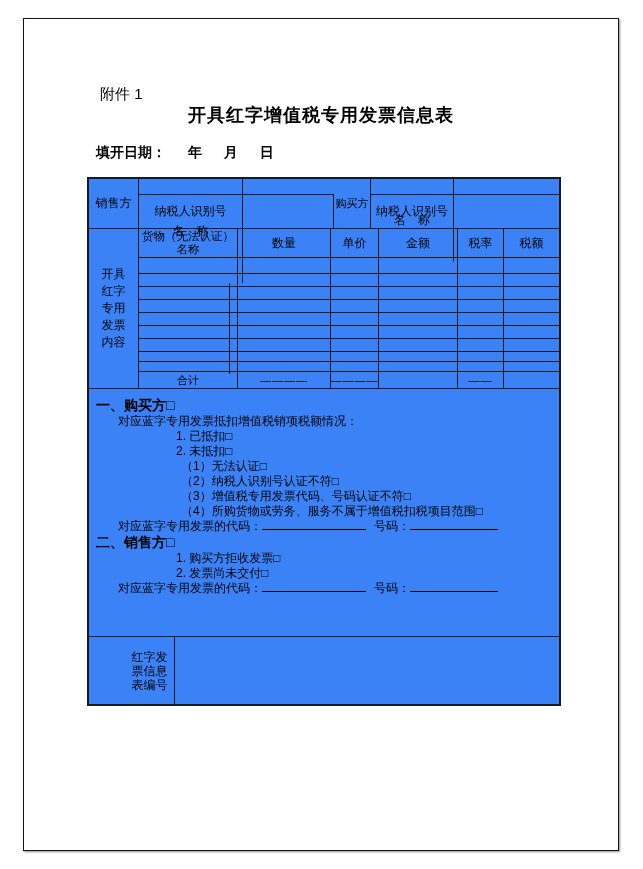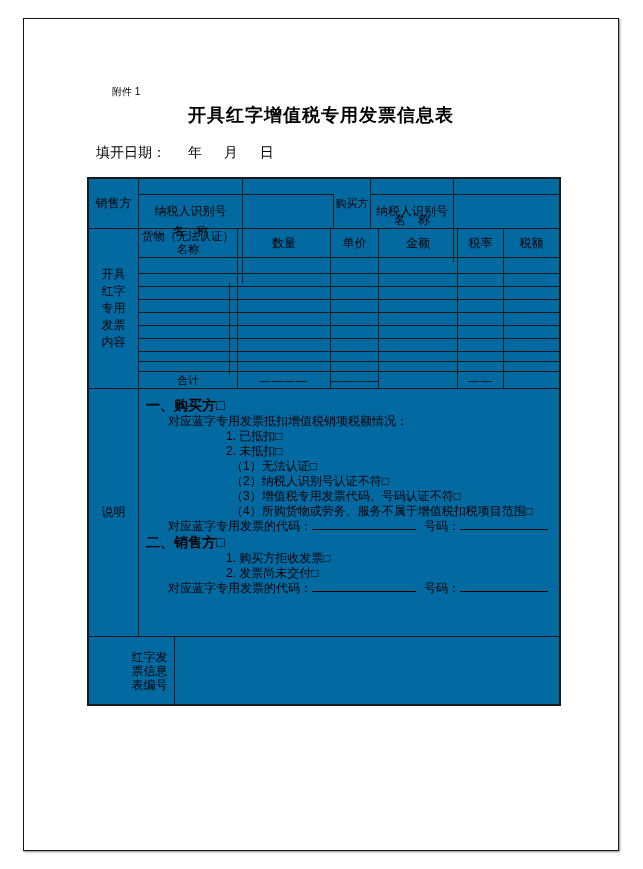--- a/index.html
+++ b/index.html
@@ -10,32 +10,32 @@
     font-family: "Liberation Sans", "DejaVu Sans", sans-serif;
     color: #000;
   }
   .page {
     position: absolute; left: 23px; top: 18px;
     width: 596px; height: 833px;
     background: #fff;
     border: 1px solid #15151c;
     box-shadow: 1px 1px 2px rgba(0,0,0,0.45);
   }
-  .attach { position: absolute; left: 88px; top: 66px; font-size: 10px; }
+  .attach { position: absolute; left: 76px; top: 66px; font-size: 15px; }
   .title  {
     position: absolute; left: 0; top: 84px; width: 100%;
     text-align: center; font-size: 18px; font-weight: bold; letter-spacing: 1px;
   }
-  .dateline { position: absolute; left: 72px; top: 125px; font-size: 14px; font-weight: normal; }
+  .dateline { position: absolute; left: 72px; top: 125px; font-size: 14px; font-weight: bold; }
   .dateline .d { margin-left: 18px; }
 
   
   .tbl {
     position: absolute; left: 63px; top: 158px;
-    width: 474px; border: 2px solid #1a1a1a; background: #0369a1;
+    width: 474px; border: 2px solid #1a1a1a; background: #3b82f6;
   }
   .sec { display: flex; width: 100%; }
   .sec.bb { border-bottom: 1px solid #1a1a1a; }
   .col { display: flex; flex-direction: column; }
   .row { display: flex; width: 100%; }
   .row.bb { border-bottom: 1px solid #1a1a1a; }
   .c {
     border-right: 1px solid #1a1a1a;
     display: flex; align-items: center; justify-content: center;
     font-size: 12px; text-align: center; overflow: hidden;
@@ -227,21 +227,20 @@
           <div class="c gc2 dash">————</div>
           <div class="c gc3 dash">————</div>
           <div class="c gc4"></div>
           <div class="c gc5 dash">——</div>
           <div class="c gc6 nr"></div>
         </div>
       </div>
     </div>
 
     <div class="sec sec-notes bb">
-      <div class="c label-col">说明</div>
       <div class="notes-body">
         <div class="nh">一、购买方□</div>
         <div class="i1">对应蓝字专用发票抵扣增值税销项税额情况：</div>
         <div class="i2">1. 已抵扣□</div>
         <div class="i2">2. 未抵扣□</div>
         <div class="i3">（1）无法认证□</div>
         <div class="i3">（2）纳税人识别号认证不符□</div>
         <div class="i3">（3）增值税专用发票代码、号码认证不符□</div>
         <div class="i3">（4）所购货物或劳务、服务不属于增值税扣税项目范围□</div>
         <div class="i1">

